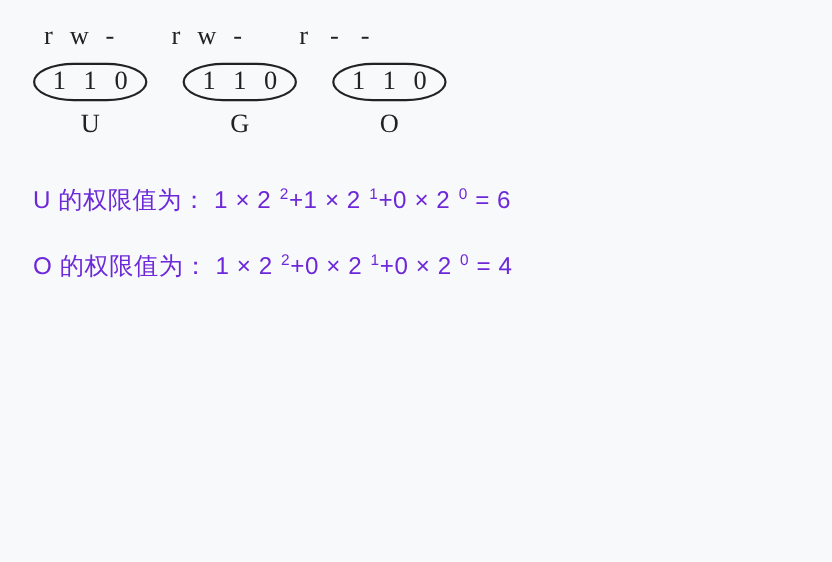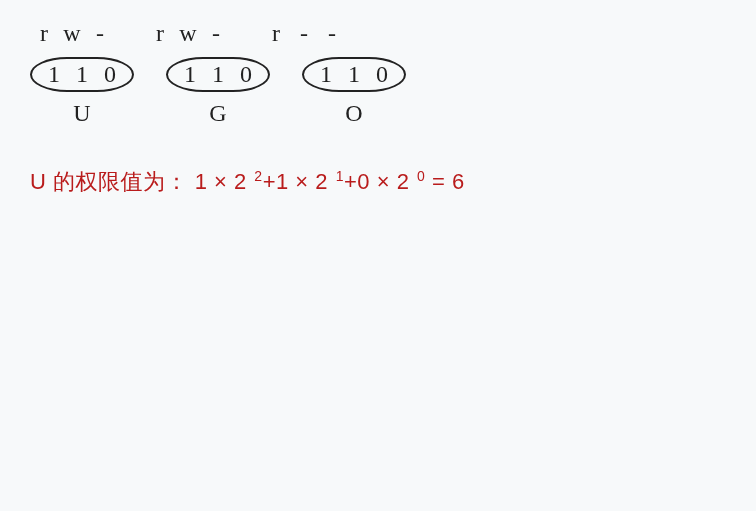--- a/index.html
+++ b/index.html
@@ -53,21 +53,21 @@
     font-size: 24px;
     font-family: "Times New Roman", serif;
     text-align: center;
   }
   .formula-block {
     margin-top: 30px;
   }
   .formula-line {
     font-size: 22px;
     font-family: "Microsoft YaHei", "SimHei", sans-serif;
-    color: #b91c1c;
+    color: #6d28d9;
     margin: 30px 0;
     letter-spacing: 0.5px;
   }
   .formula-line sup {
     font-size: 14px;
     vertical-align: super;
     margin-left: 1px;
   }
   .prefix {
     font-family: "Microsoft YaHei", "SimHei", sans-serif;
@@ -140,14 +140,20 @@
 <div class="formula-block">
 
   <div class="formula-line">
     <span class="prefix">U 的权限值为：</span>
     <span class="math">
       <span>1</span> × <span>2</span> <sup>2</sup>+<span>1</span> × <span>2</span> <sup>1</sup>+<span>0</span> × <span>2</span> <sup>0</sup> = <span>6</span>
     </span>
   </div>
 
 
+  <div class="formula-line">
+    <span class="prefix">O 的权限值为：</span>
+    <span class="math">
+      <span>1</span> × <span>2</span> <sup>2</sup>+<span>0</span> × <span>2</span> <sup>1</sup>+<span>0</span> × <span>2</span> <sup>0</sup> = <span>4</span>
+    </span>
+  </div>
 
 </div>
 
 </body></html>

